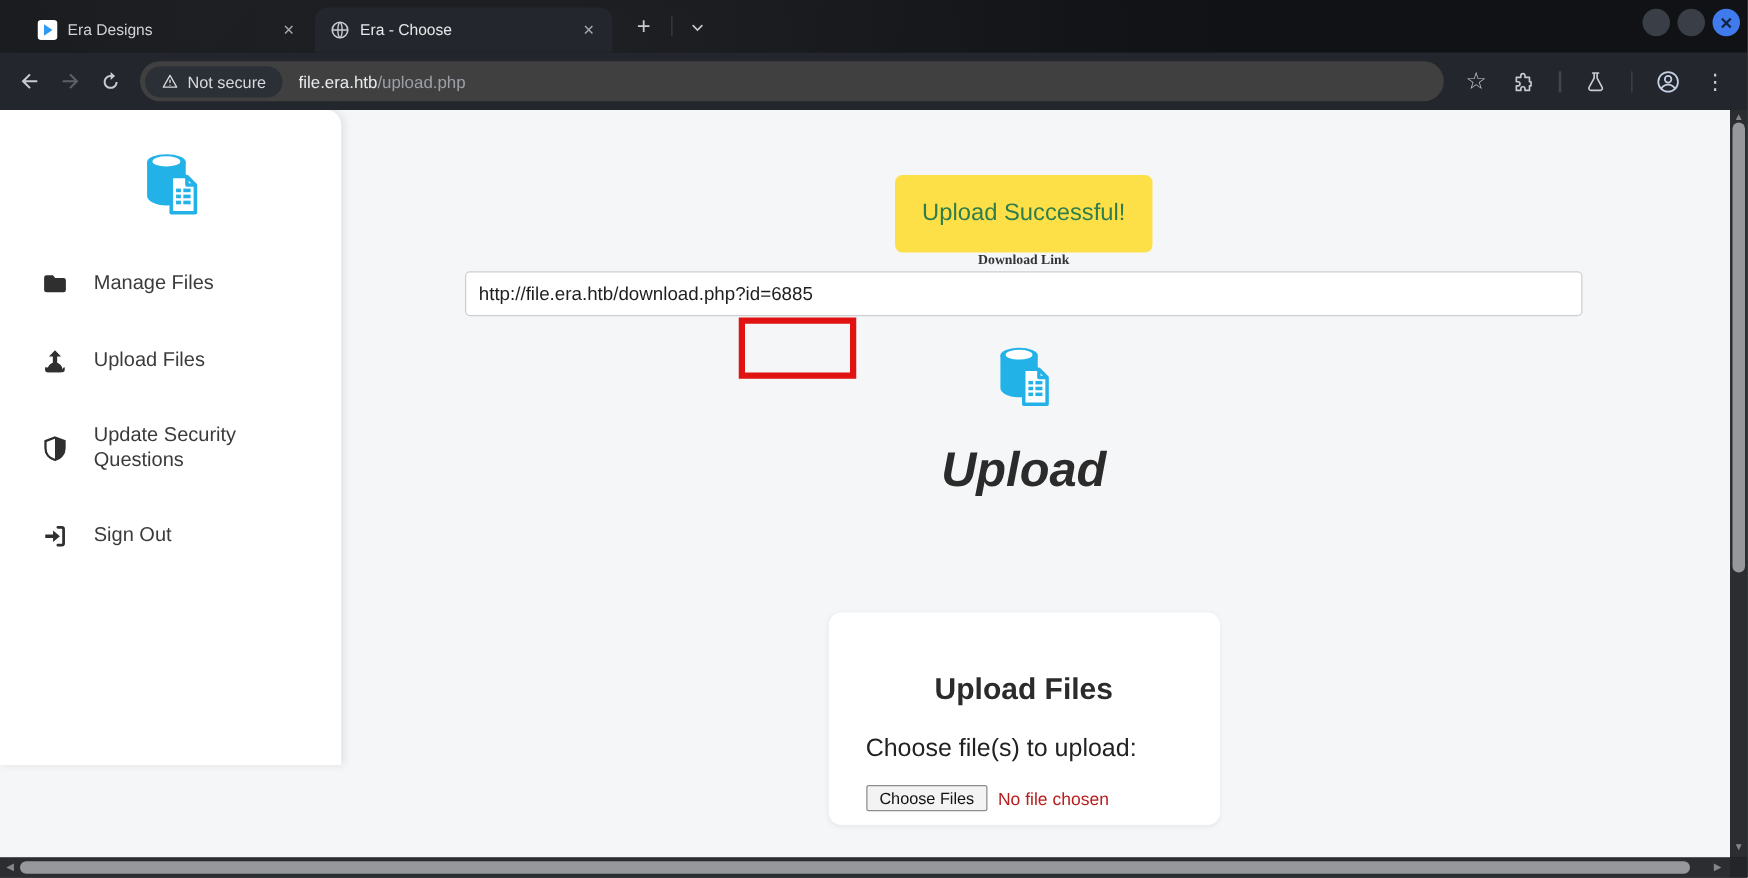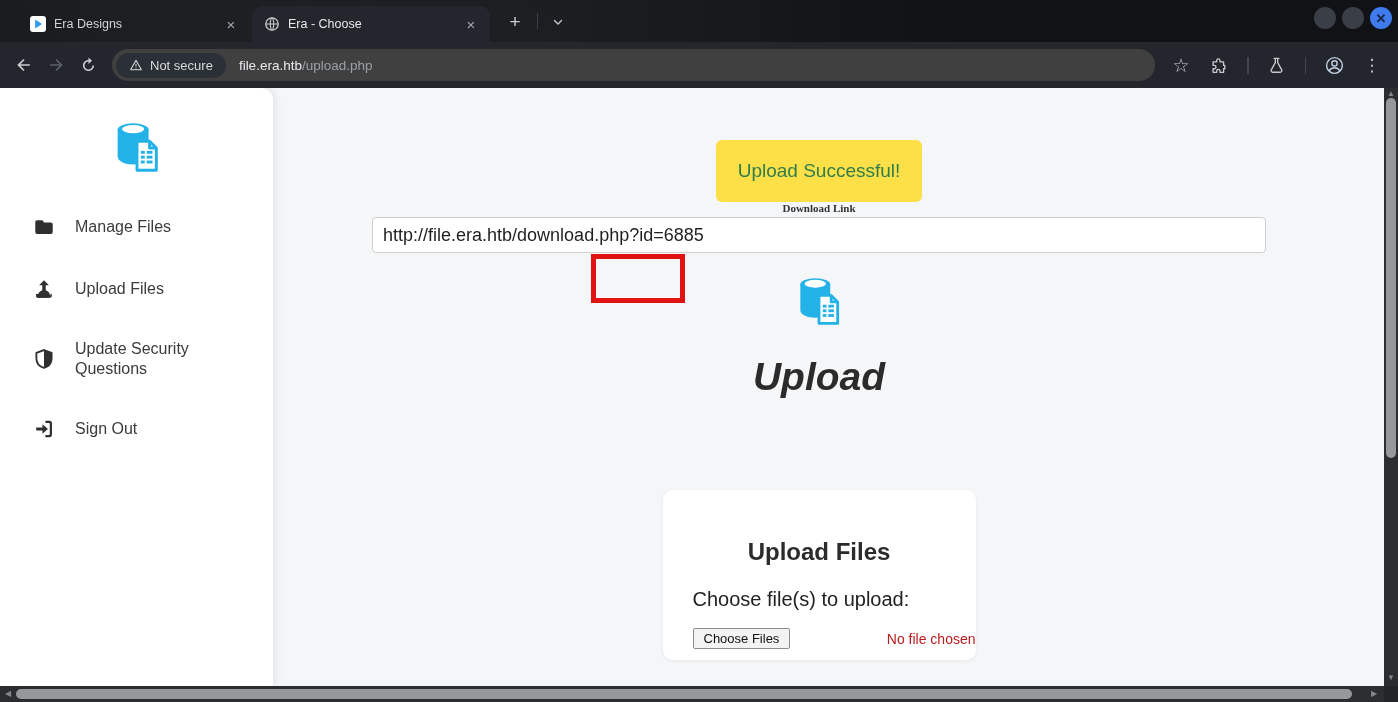--- a/index.html
+++ b/index.html
@@ -43,43 +43,43 @@
   .url .path { color:#9aa0a6; }
   .tb-right { display:flex; align-items:center; gap:6px; flex:0 0 auto; }
   .tb-sep { width:1.5px; height:17px; background:#41464d; margin:0 6px; }
   .star-glyph { font-size:19px; color:#c7cbd0; line-height:1; }
   .dots-glyph { font-size:17px; color:#c7cbd0; line-height:1; }
 
   
   .viewport { position:absolute; top:88px; left:0; width:1384px; height:598px;
               background:#f5f6f8; overflow:hidden; }
 
-  .sidebar { position:absolute; top:0; left:0; width:273px; height:598px; background:#fff;
+  .sidebar { position:absolute; top:0; left:0; width:273px; height:524px; background:#fff;
              border-top-right-radius:12px; box-shadow:2px 0 8px rgba(0,0,0,.09); }
   .side-logo { width:58px; margin:30px auto 0; display:block; }
   .nav-list { margin-top:39px; }
   .nav-item { display:flex; align-items:center; gap:20px; padding:0 0 0 33px; margin-bottom:38px;
               color:#3b3b3b; font-size:16px; line-height:20px; min-height:24px; }
   .nav-item .nav-label { max-width:135px; }
   .nav-ico { width:22px; height:22px; flex:0 0 22px; }
 
   .main-col { position:absolute; top:0; left:273px; width:1092px; height:598px; text-align:center; }
   .banner { display:inline-block; margin-top:52px; background:#fde047; color:#2f7d4c;
             font-size:19px; padding:20px 22px; border-radius:6px;text-align:center; }
   .dl-label { font-size:11px; font-weight:bold; color:#333;font-family:Liberation Serif, serif; }
   .dl-input { display:block; margin:3px auto 0; width:894px; height:36px; border:1px solid #cfcfcf;
-              border-radius:4px; background:#fff; padding:0 10px; font-size:18px; color:#1f1f1f;
+              border-radius:4px; background:#fff; padding:0 10px; font-size:15px; color:#1f1f1f;
               font-family:"Liberation Sans", sans-serif; }
   .mid-logo { width:56px; margin:20px auto 0; display:block; }
   .page-h1 { margin-top:26px; font-size:39px; line-height:44px; font-weight:bold; color:#2b2b2b;font-style:italic; }
   .card { margin:91px auto 0; width:313px; height:170px; background:#fff; border-radius:10px;
           box-shadow:0 1px 4px rgba(0,0,0,.06); padding-top:48px; }
   .card-title { font-size:24px; font-weight:bold; color:#2b2b2b; }
   .card-prompt { margin:22px 0 0 30px; text-align:left; font-size:20px; color:#222; }
-  .file-row { margin:17px 0 0 30px; display:flex; align-items:center; gap:8px; text-align:left;justify-content:space-between; }
+  .file-row { margin:17px 0 0 30px; display:flex; align-items:center; gap:8px; text-align:left; }
   .file-btn { border:1px solid #8d8d8d; background:#f3f3f3; color:#111; font-size:13px;
               padding:2px 10px; border-radius:2px; font-family:"Liberation Sans", sans-serif; }
   .file-status { font-size:14px; color:#b91c1c; }
 
   
   .red-box { position:absolute; left:591px; top:254px; width:94px; height:49px;
              border:5px solid #e01212; z-index:60; }
 
   
   .vscroll { position:absolute; top:88px; left:1384px; width:14px; height:598px; background:#2b2d31; }

